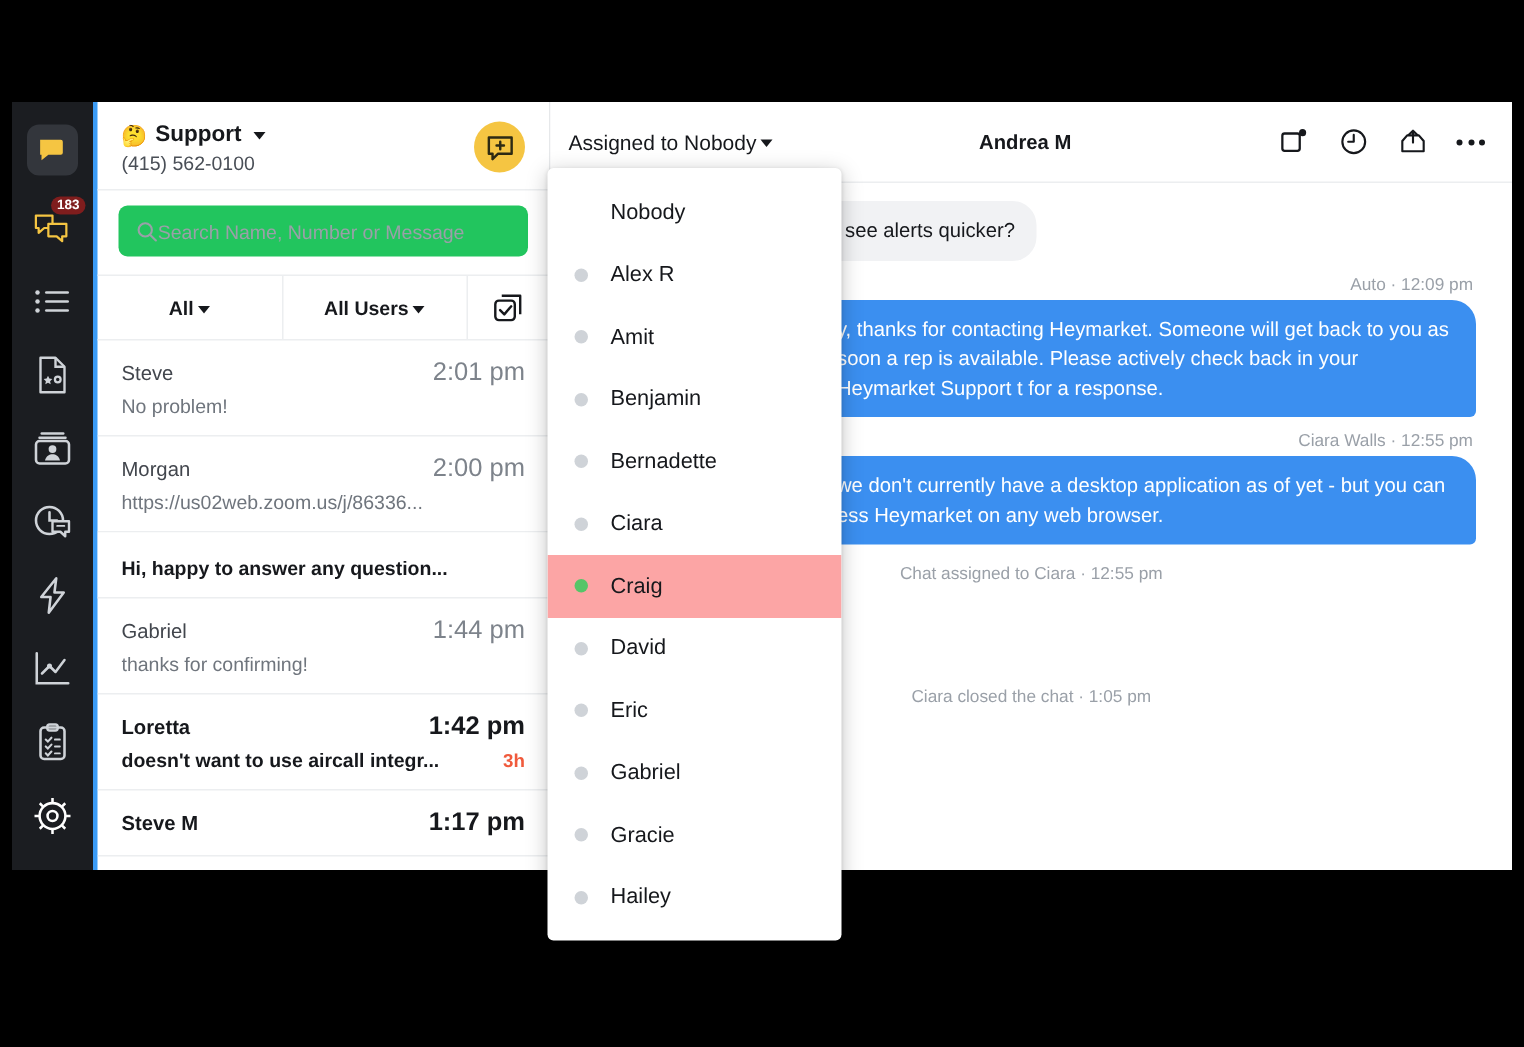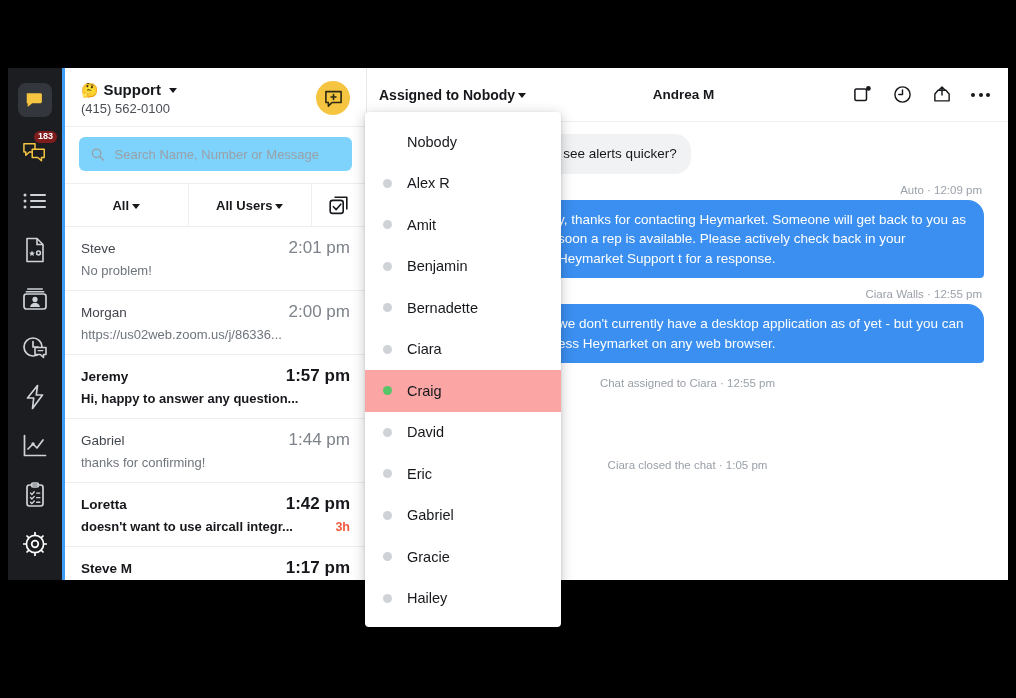--- a/index.html
+++ b/index.html
@@ -75,22 +75,22 @@
   }
   .inbox-phone { font-size: 13px; color: #4a4f57; margin-top: 3px; }
   .compose-btn {
     width: 34px; height: 34px; border-radius: 50%;
     background: #f5c542; border: none;
     display: flex; align-items: center; justify-content: center;
     cursor: pointer; flex: 0 0 34px;
   }
   .search-wrap { padding: 10px 14px 12px 14px; }
   .search-box {
-    height: 34px; background: #7dd3fc; border-radius: 6px;
-    display: flex; align-items: center; padding: 0 12px; gap: 10px;
+    height: 34px; background: #22c55e; border-radius: 6px;
+    display: flex; align-items: center; padding: 0 12px; 
   }
   .search-box input {
     border: none; background: transparent; outline: none;
     font-size: 13px; color: #44484f; width: 100%;
     font-family: "Liberation Sans", sans-serif;
   }
   .search-box input::placeholder { color: #9aa0a8; }
   .filter-bar {
     display: flex; border-top: 1px solid #eceef0; border-bottom: 1px solid #eceef0;
     height: 44px;
@@ -124,21 +124,21 @@
   
   .chat-col { flex: 1; display: flex; flex-direction: column; background: #fff; min-width: 0; }
   .chat-header {
     height: 54px; flex: 0 0 54px;
     display: flex; align-items: center;
     border-bottom: 1px solid #eceef0;
     padding: 0 18px 0 12px;
     position: relative;
   }
   .assigned-btn {
-    font-size: 14px; font-weight: bold; color: #16181c;
+    font-size: 14px; font-weight: normal; color: #16181c;
     display: flex; align-items: center; cursor: pointer; white-space: nowrap;
   }
   .chat-title {
     position: absolute; left: 0; right: 8px; text-align: center;
     font-size: 13.5px; font-weight: bold; color: #16181c;
     pointer-events: none;
   }
   .header-actions { margin-left: auto; display: flex; align-items: center; gap: 18px; z-index: 2; }
   .hdr-icon { cursor: pointer; display: flex; align-items: center; justify-content: center; width: 22px; height: 22px;}
   .dots { display: flex; gap: 3.5px; align-items: center; cursor: pointer; }
@@ -352,24 +352,20 @@
             <span class="conv-name">Morgan</span>
             <span class="conv-time">2:00 pm</span>
           </div>
           <div class="conv-row2">
             <span class="conv-prev">https://us02web.zoom.us/j/86336...</span>
             <span class="conv-age"></span>
           </div>
         </div>
 
         <div class="conv-item unread selected">
-          <div class="conv-row1">
-            <span class="conv-name">Jeremy</span>
-            <span class="conv-time">1:57 pm</span>
-          </div>
           <div class="conv-row2">
             <span class="conv-prev">Hi, happy to answer any question...</span>
             <span class="conv-age"></span>
           </div>
         </div>
 
         <div class="conv-item">
           <div class="conv-row1">
             <span class="conv-name">Gabriel</span>
             <span class="conv-time">1:44 pm</span>

